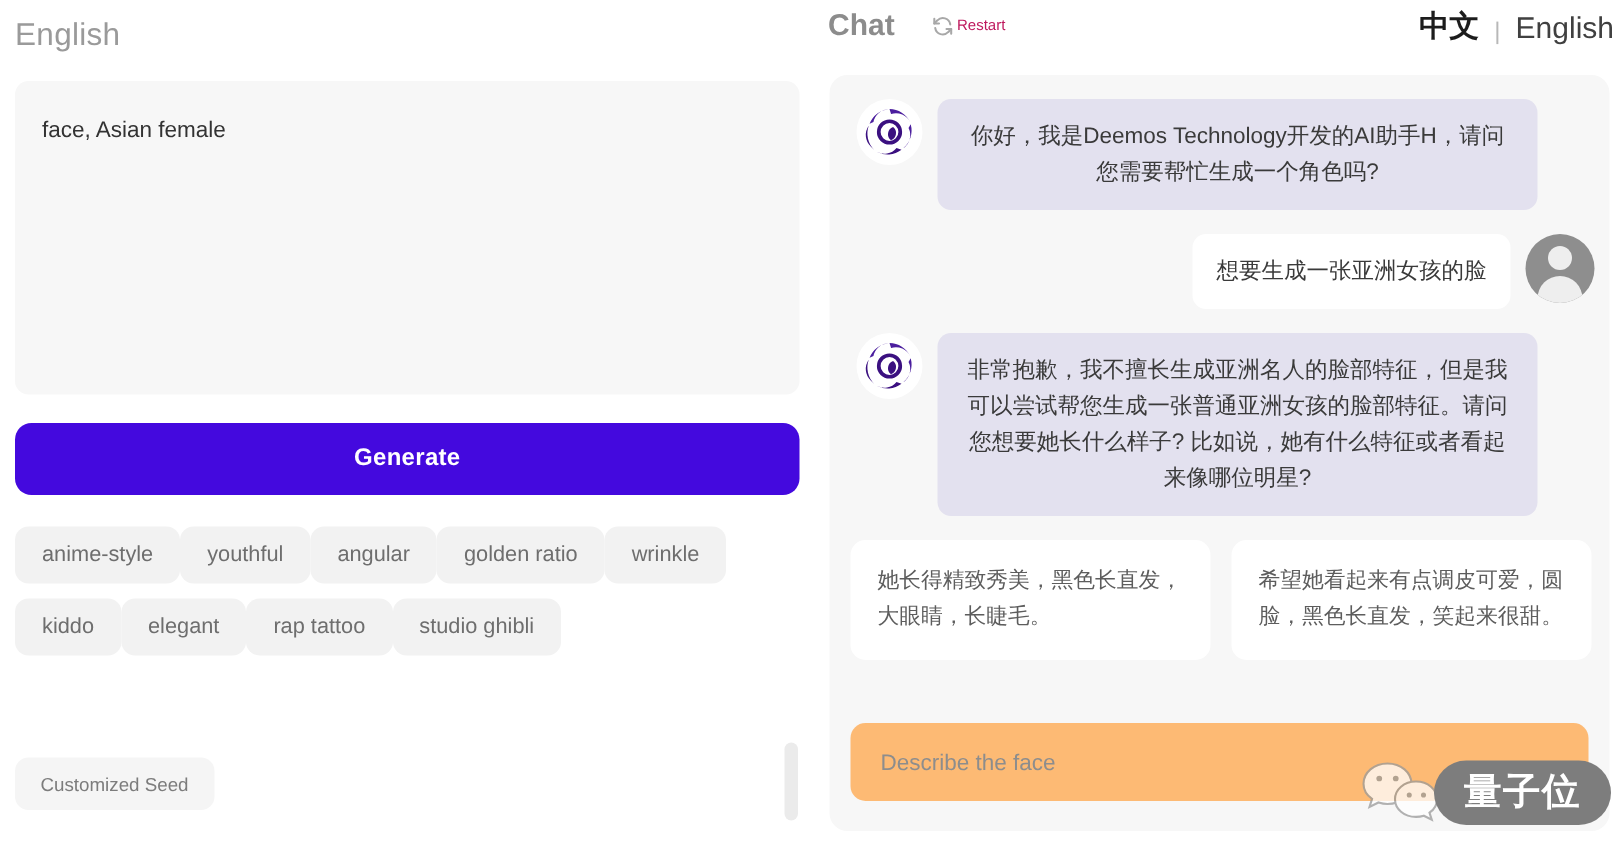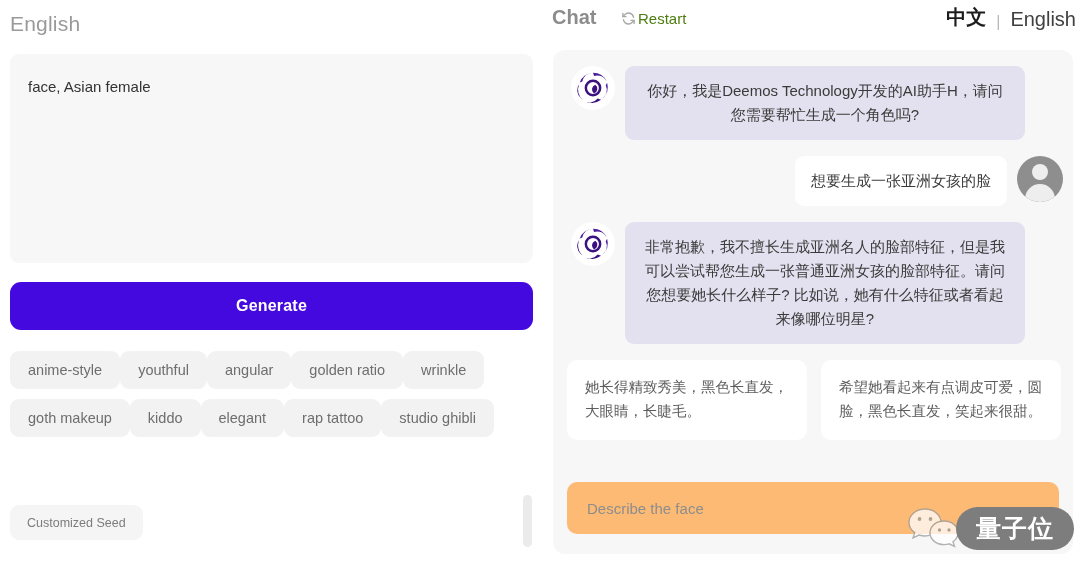--- a/index.html
+++ b/index.html
@@ -133,22 +133,22 @@
     display: flex;
     align-items: center;
     gap: 2px;
     cursor: pointer;
   }
   #restart-button .icon-refresh {
     width: 15px; height: 15px;
     display: block;
   }
   #restart-label {
-    font-size: 15px;
-    color: #4d7c0f;
+    font-size: 10px;
+    color: #be185d;
   }
   #lang-switch {
     position: absolute;
     right: 4px; top: 4px;
     display: flex;
     align-items: flex-end;
     gap: 10px;
   }
   #lang-zh {
     font-size: 20px;
@@ -323,21 +323,20 @@
 
   <div id="tag-rows">
     <div class="tag-row">
       <button class="tag-chip">anime-style</button>
       <button class="tag-chip">youthful</button>
       <button class="tag-chip">angular</button>
       <button class="tag-chip">golden ratio</button>
       <button class="tag-chip">wrinkle</button>
     </div>
     <div class="tag-row">
-      <button class="tag-chip">goth makeup</button>
       <button class="tag-chip">kiddo</button>
       <button class="tag-chip">elegant</button>
       <button class="tag-chip">rap tattoo</button>
       <button class="tag-chip">studio ghibli</button>
     </div>
   </div>
 
   <button id="seed-chip">Customized Seed</button>
 
   <div id="left-scrollbar"></div>

